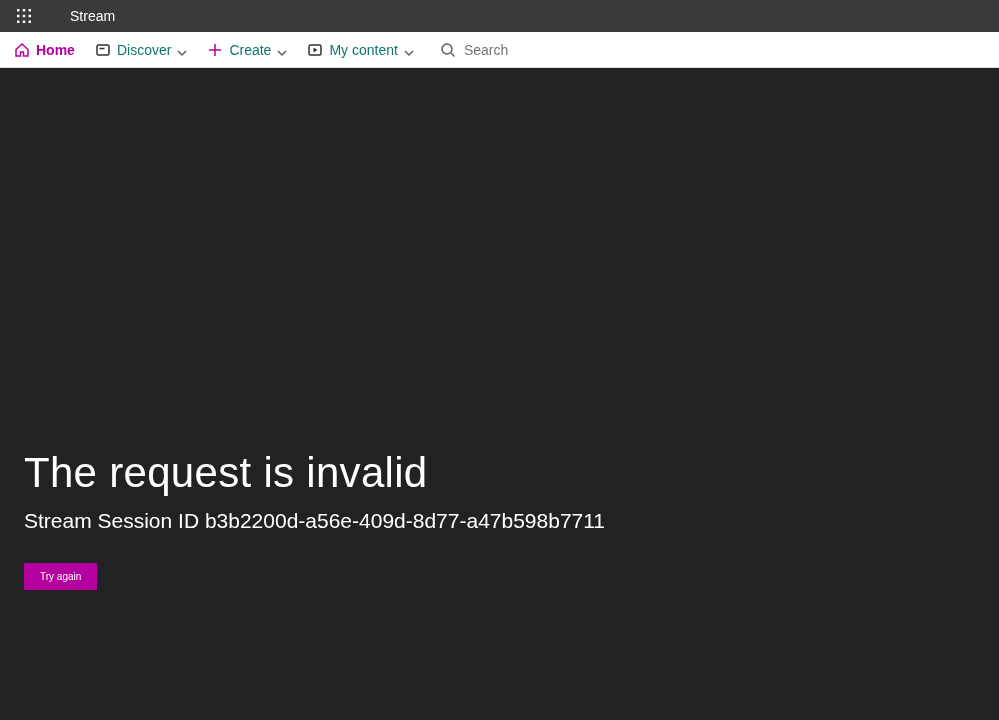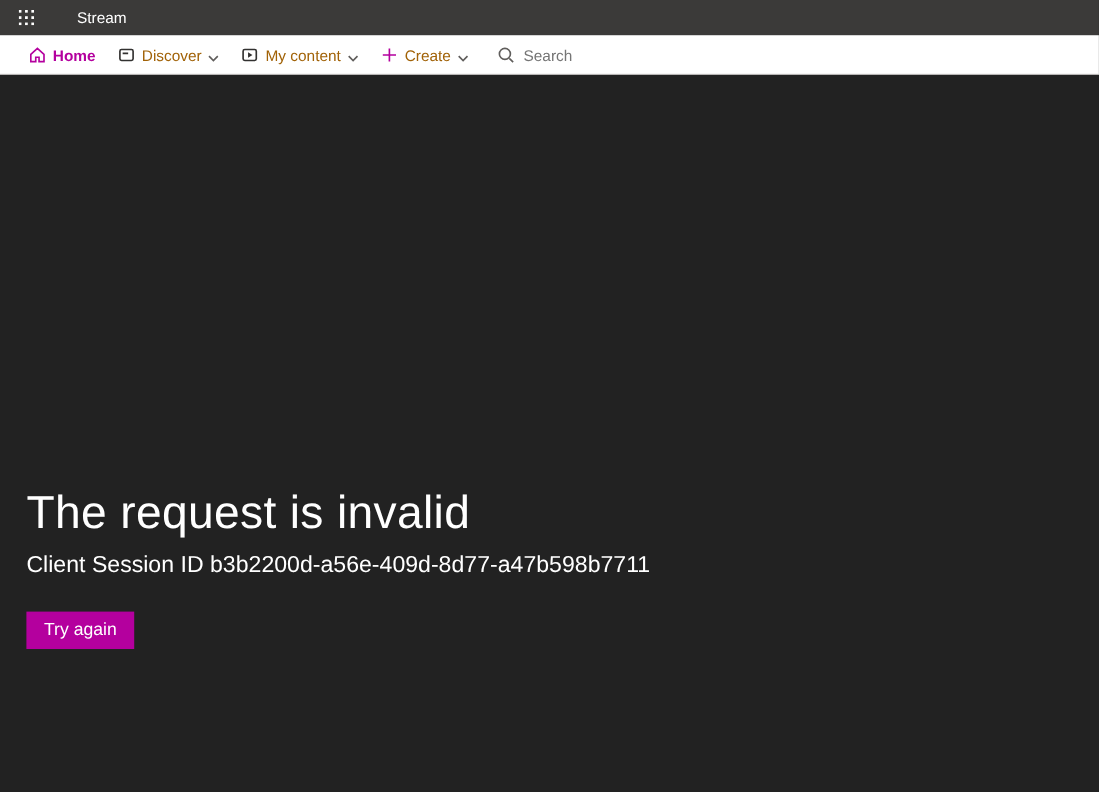--- a/index.html
+++ b/index.html
@@ -31,32 +31,32 @@
       color: #fff;
       font-size: 14px;
       font-weight: 400;
     }
     .menubar {
       height: 36px;
       background: #ffffff;
       border-bottom: 1px solid #e1dfdd;
       display: flex;
       align-items: center;
-      padding: 0 16px;
+      padding: 0 4px;
       gap: 0;
     }
     .nav-item {
       display: flex;
       align-items: center;
       gap: 6px;
       padding: 0 10px;
       height: 36px;
       cursor: pointer;
       font-size: 14px;
-      color: #a16207;
+      color: #0f766e;
     }
     .nav-item.active {
       color: #b4009e;
       font-weight: 600;
     }
     .nav-item .chev {
       width: 10px;
       height: 10px;
     }
     .nav-item .chev svg { stroke: #605e5c; fill: none; stroke-width: 1.5; }
@@ -105,21 +105,21 @@
     .err-session {
       font-size: 21px;
       font-weight: 300;
       margin-bottom: 30px;
     }
     .retry-btn {
       background: #b4009e;
       color: #fff;
       border: none;
       padding: 8px 16px;
-      font-size: 16px;
+      font-size: 10px;
       cursor: pointer;
       width: fit-content;
       font-family: inherit;
     }
   </style>
 </head>
 <body>
 
 <div class="topbar">
   <div class="waffle-icon">
@@ -158,57 +158,57 @@
     </span>
     <span>Discover</span>
     <span class="chev">
       <svg viewBox="0 0 10 10">
           <path d="M1 3l4 4 4-4"></path>
         </svg>
     </span>
   </div>
 
   <div class="nav-item">
+    <span class="nav-icon">
+      <svg viewBox="0 0 16 16">
+          <path d="M8 2v12M2 8h12"></path>
+        </svg>
+    </span>
+    <span>Create</span>
+    <span class="chev">
+      <svg viewBox="0 0 10 10">
+          <path d="M1 3l4 4 4-4"></path>
+        </svg>
+    </span>
+  </div>
+
+  <div class="nav-item">
     <span class="nav-icon dark">
       <svg viewBox="0 0 16 16">
           <rect x="2" y="3" width="12" height="10" rx="1.5"></rect>
           <path d="M6.5 5.5v5l4-2.5-4-2.5Z" fill="#323130" stroke="none"></path>
         </svg>
     </span>
     <span>My content</span>
     <span class="chev">
       <svg viewBox="0 0 10 10">
           <path d="M1 3l4 4 4-4"></path>
         </svg>
     </span>
   </div>
 
-  <div class="nav-item">
-    <span class="nav-icon">
-      <svg viewBox="0 0 16 16">
-          <path d="M8 2v12M2 8h12"></path>
-        </svg>
-    </span>
-    <span>Create</span>
-    <span class="chev">
-      <svg viewBox="0 0 10 10">
-          <path d="M1 3l4 4 4-4"></path>
-        </svg>
-    </span>
-  </div>
-
   <div class="search-wrap">
     <span class="search-icon">
       <svg viewBox="0 0 16 16">
           <circle cx="7" cy="7" r="5"></circle>
           <path d="M11 11l3.5 3.5"></path>
         </svg>
     </span>
     <input class="search-input" type="text" placeholder="Search" style="">
   </div>
 
 </div>
 
 <div class="content">
   <h1 class="err-title">The request is invalid</h1>
-  <div class="err-session">Client Session ID b3b2200d-a56e-409d-8d77-a47b598b7711</div>
+  <div class="err-session">Stream Session ID b3b2200d-a56e-409d-8d77-a47b598b7711</div>
   <button class="retry-btn">Try again</button>
 </div>
 
 </body></html>

